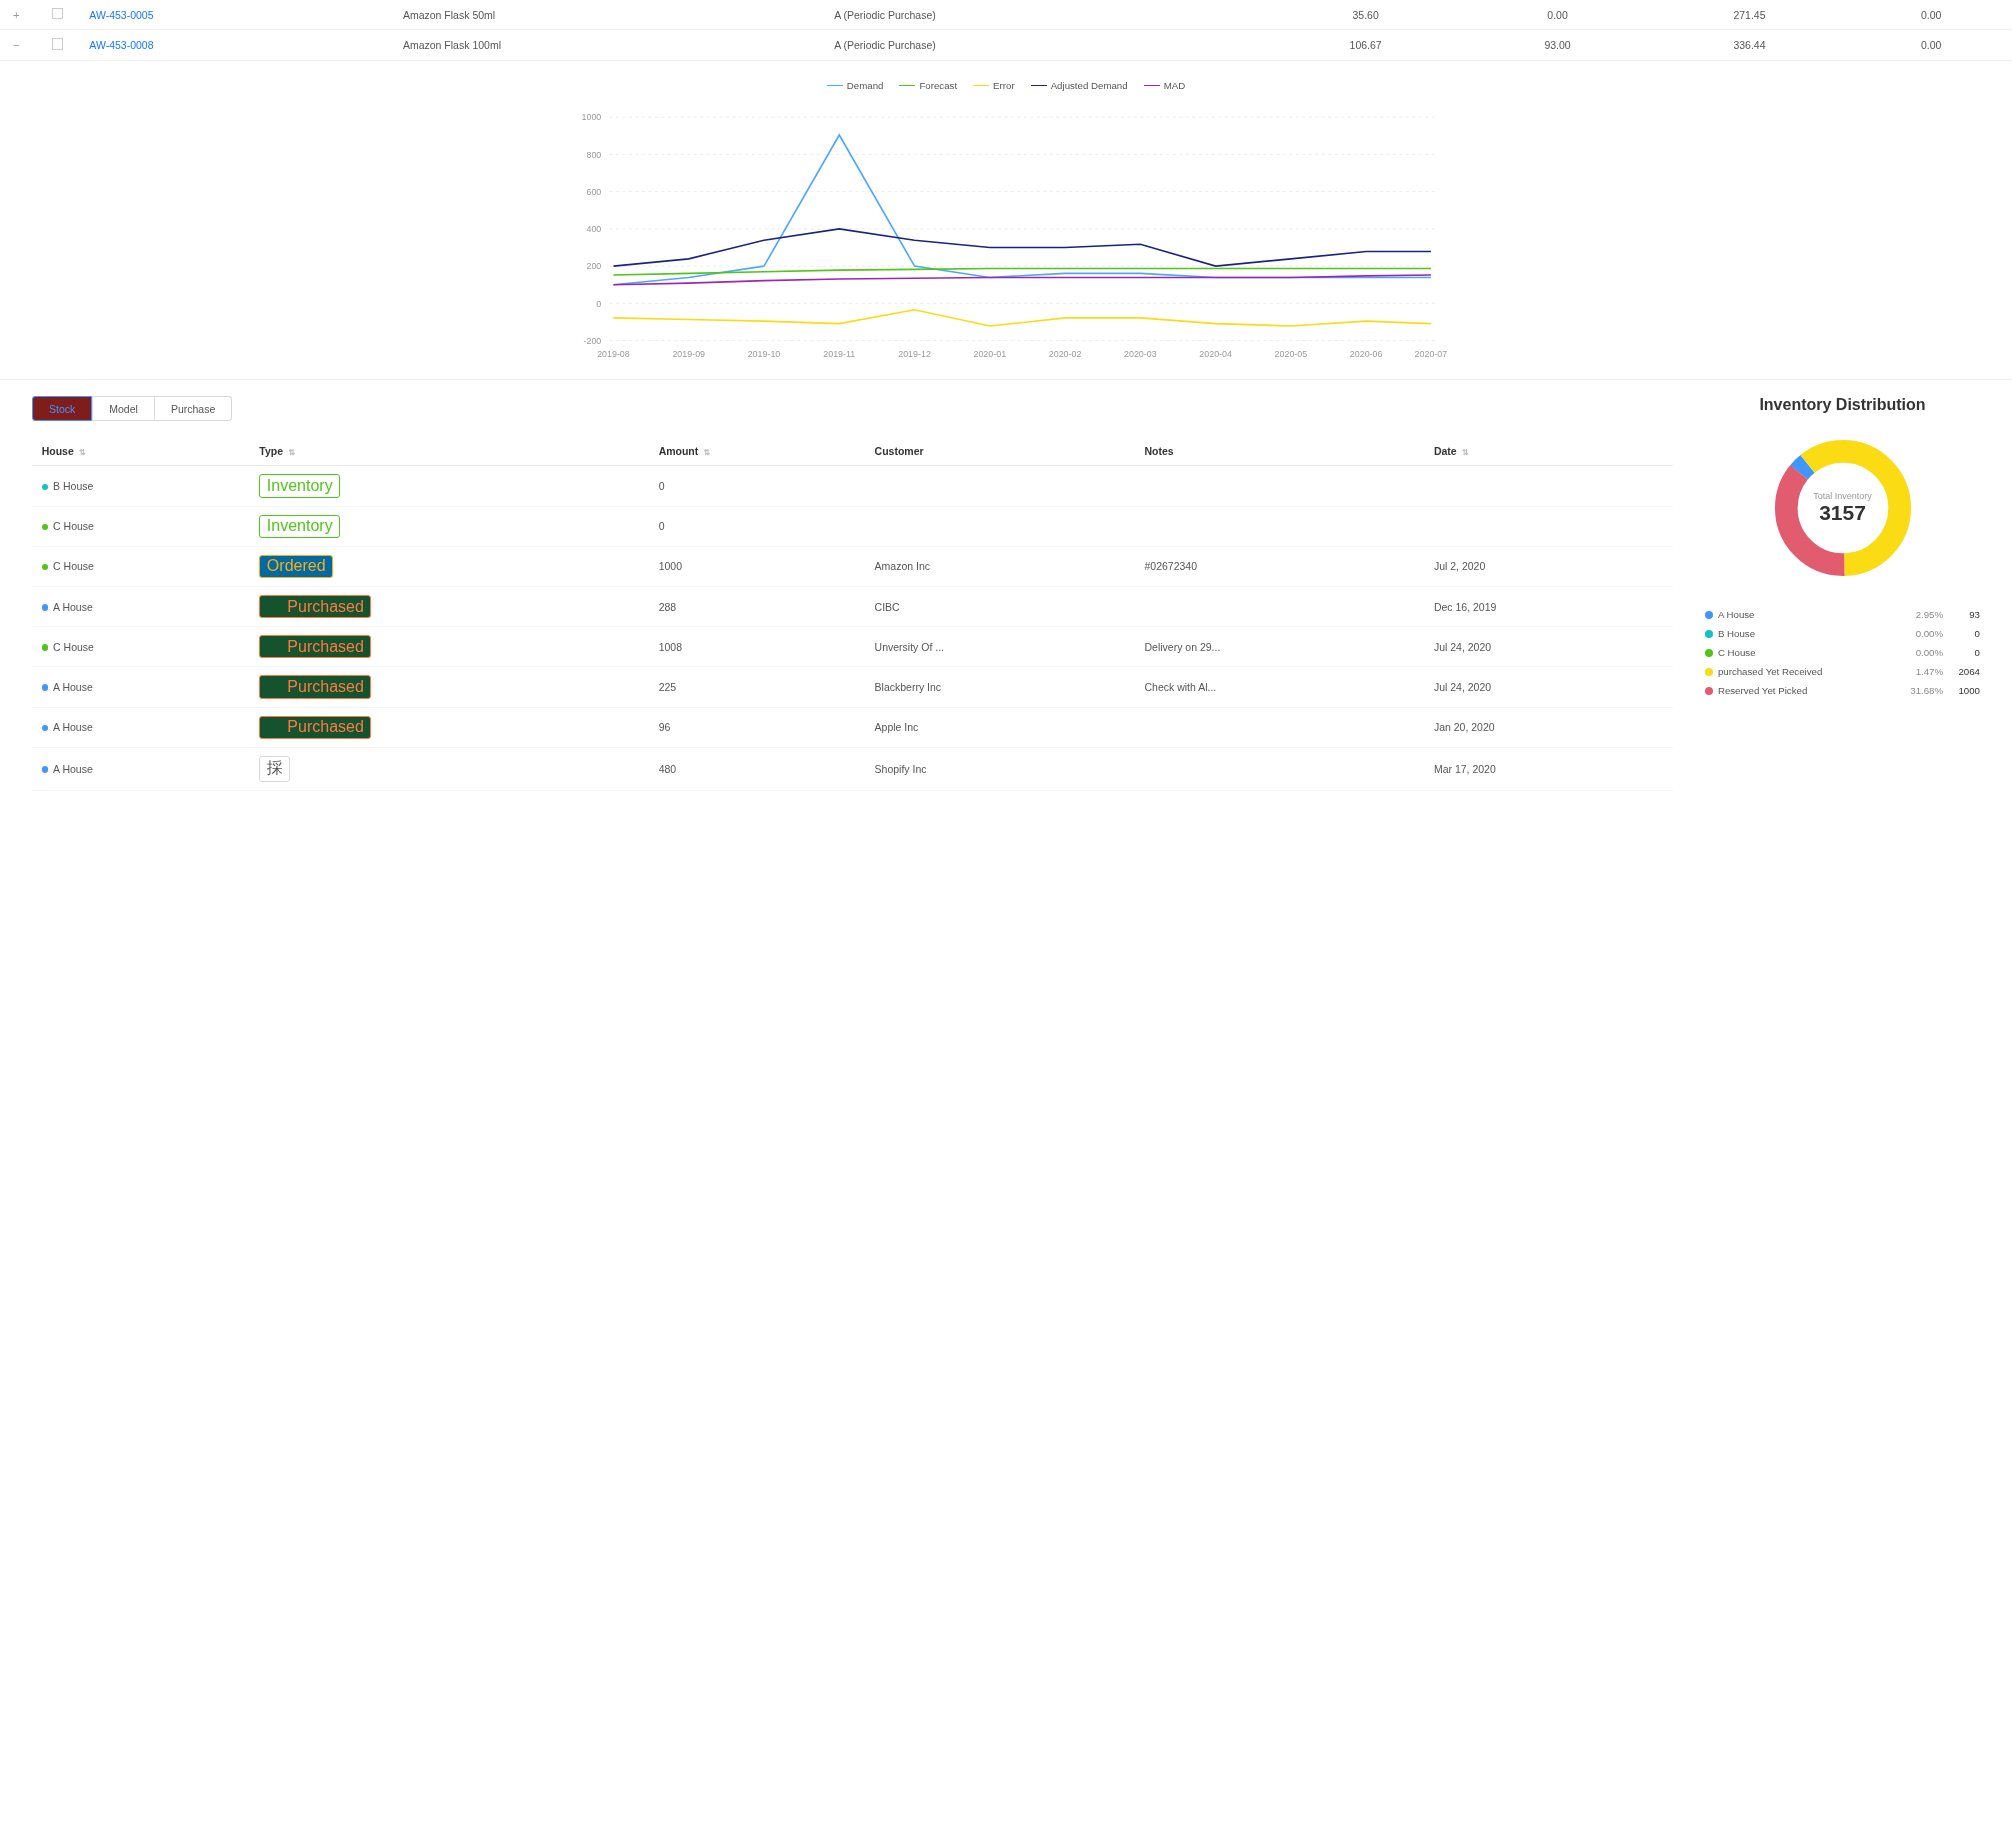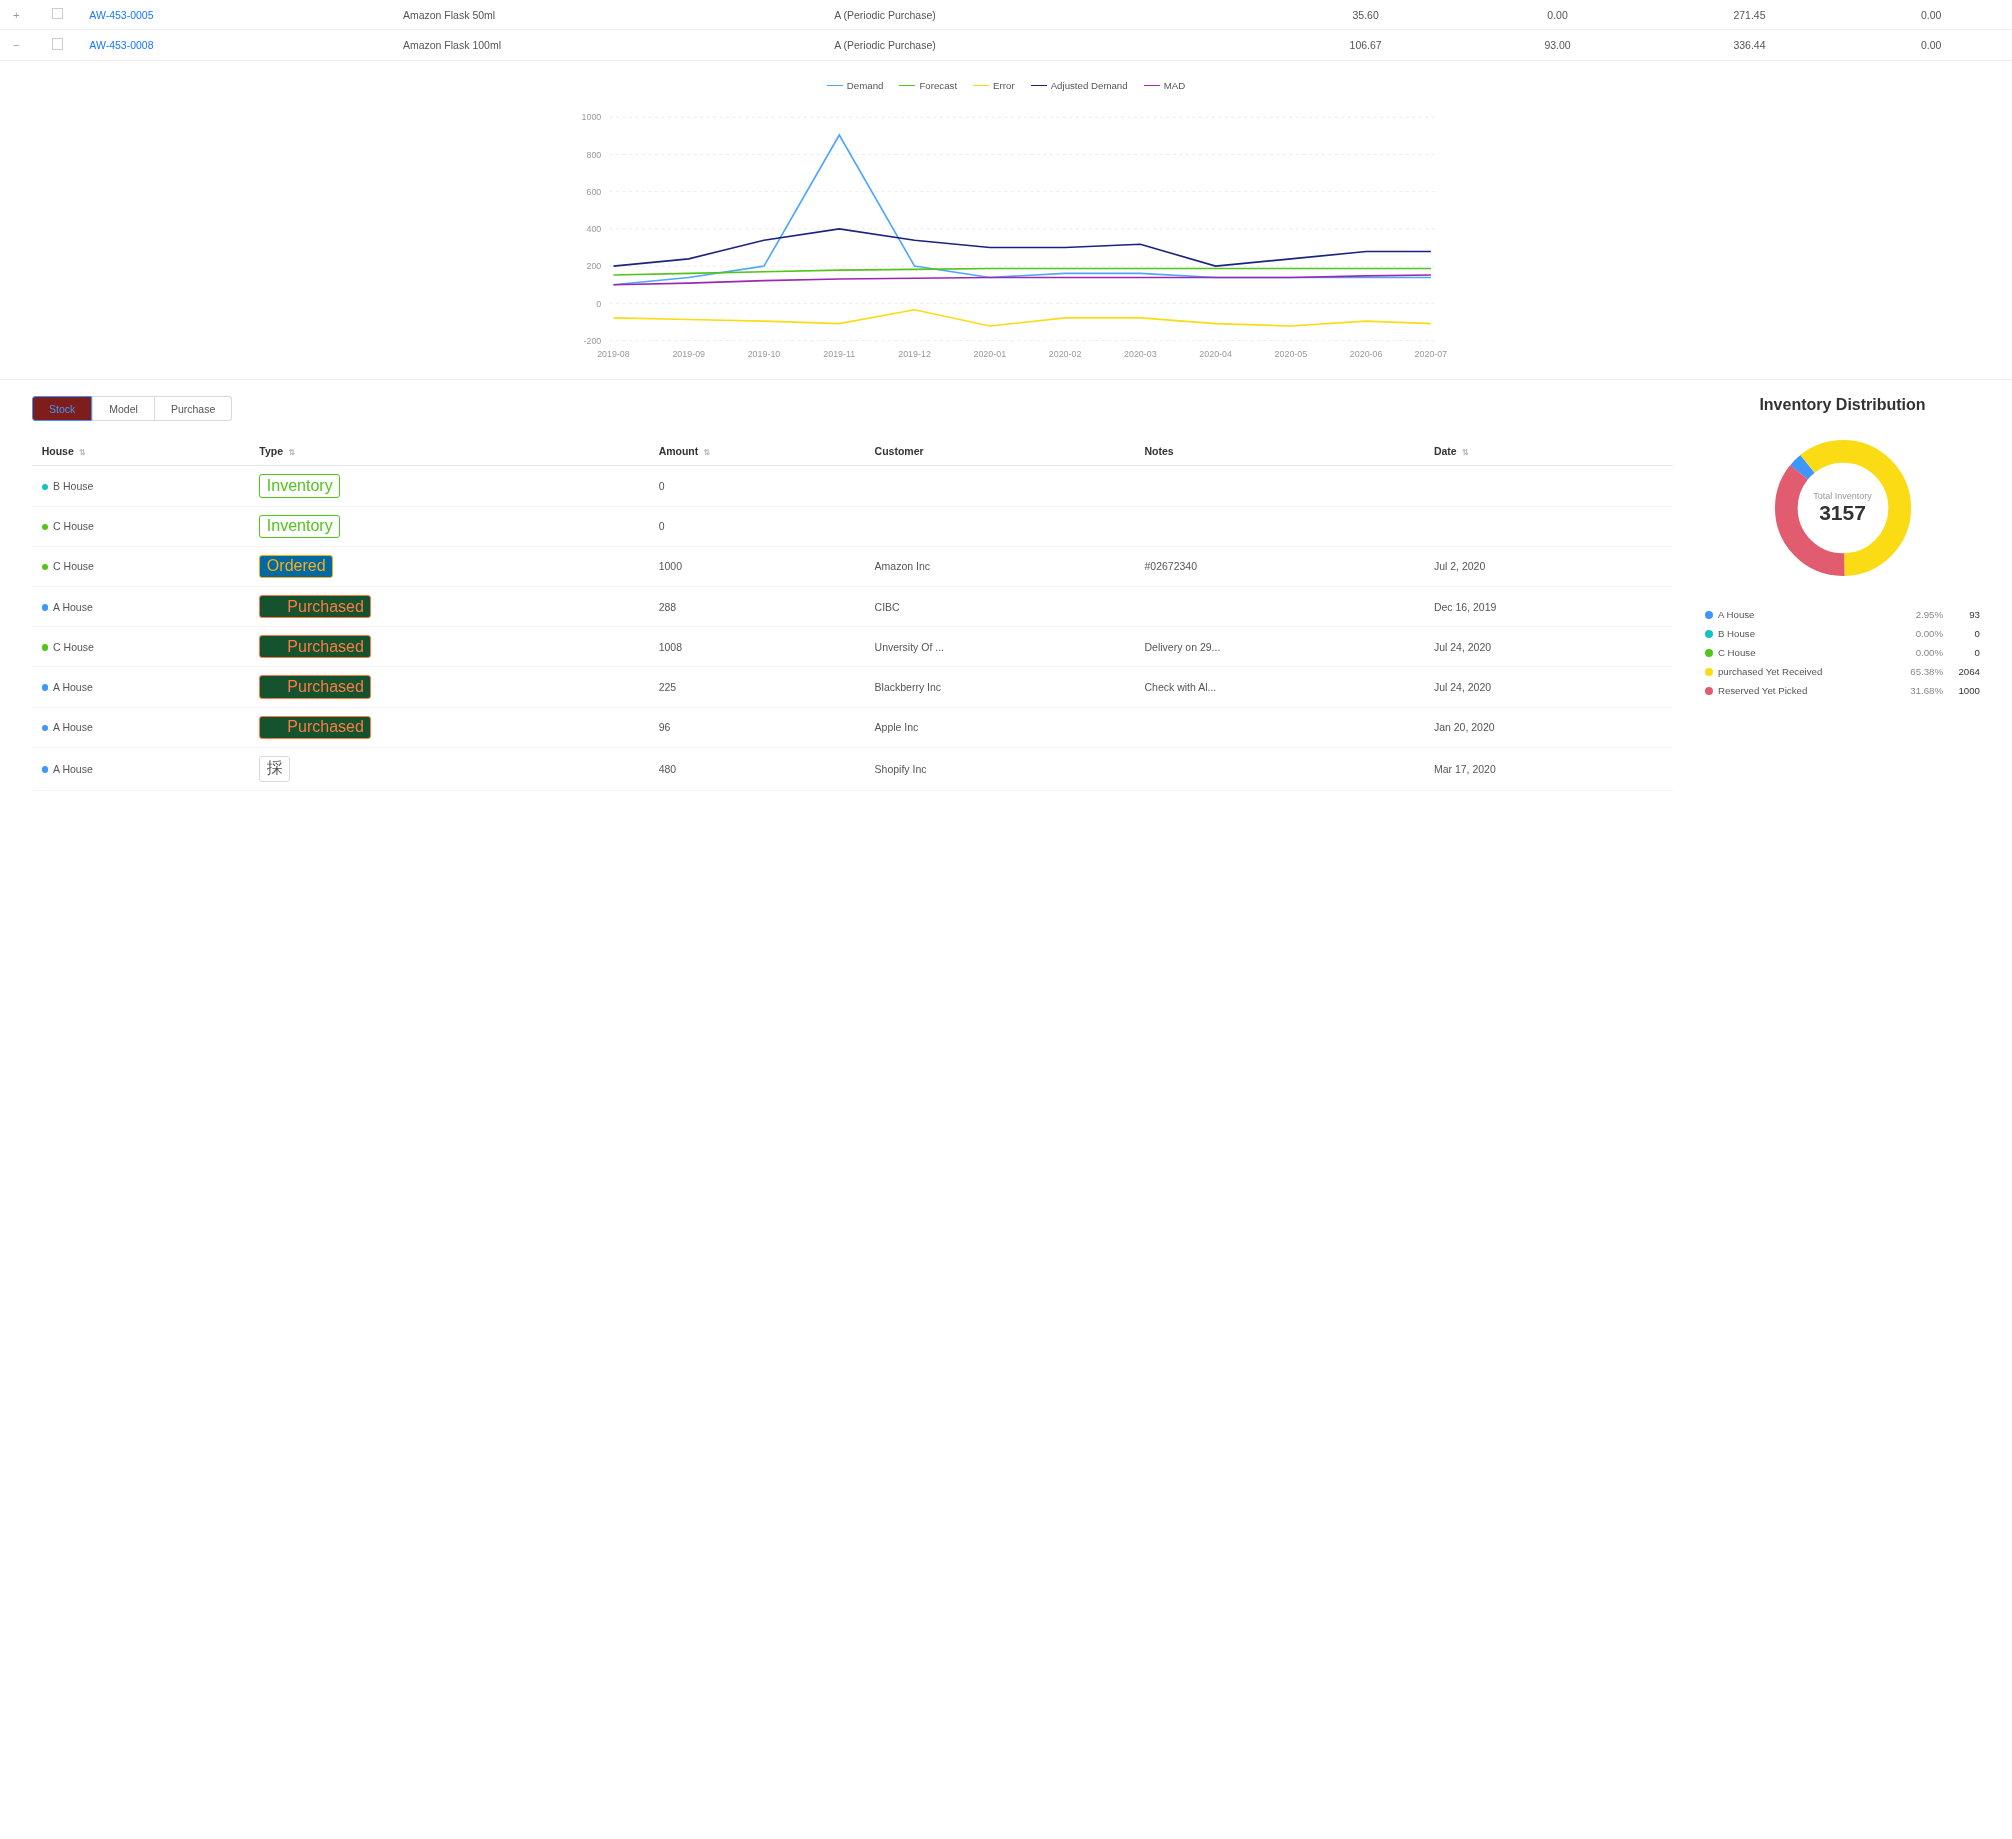--- a/index.html
+++ b/index.html
@@ -283,21 +283,21 @@
   </div>
           <div class="legend-row">
     <span class="legend-color" style="background:#52c41a"></span>
     <span>C House</span>
     <span class="pct">0.00%</span>
     <span class="amt">0</span>
   </div>
           <div class="legend-row">
     <span class="legend-color" style="background:#fadb14"></span>
     <span>purchased Yet Received</span>
-    <span class="pct">65.38%</span>
+    <span class="pct">1.47%</span>
     <span class="amt">2064</span>
   </div>
           <div class="legend-row">
     <span class="legend-color" style="background:#e05c6e"></span>
     <span>Reserved Yet Picked</span>
     <span class="pct">31.68%</span>
     <span class="amt">1000</span>
   </div>
         </div>
     </div>

